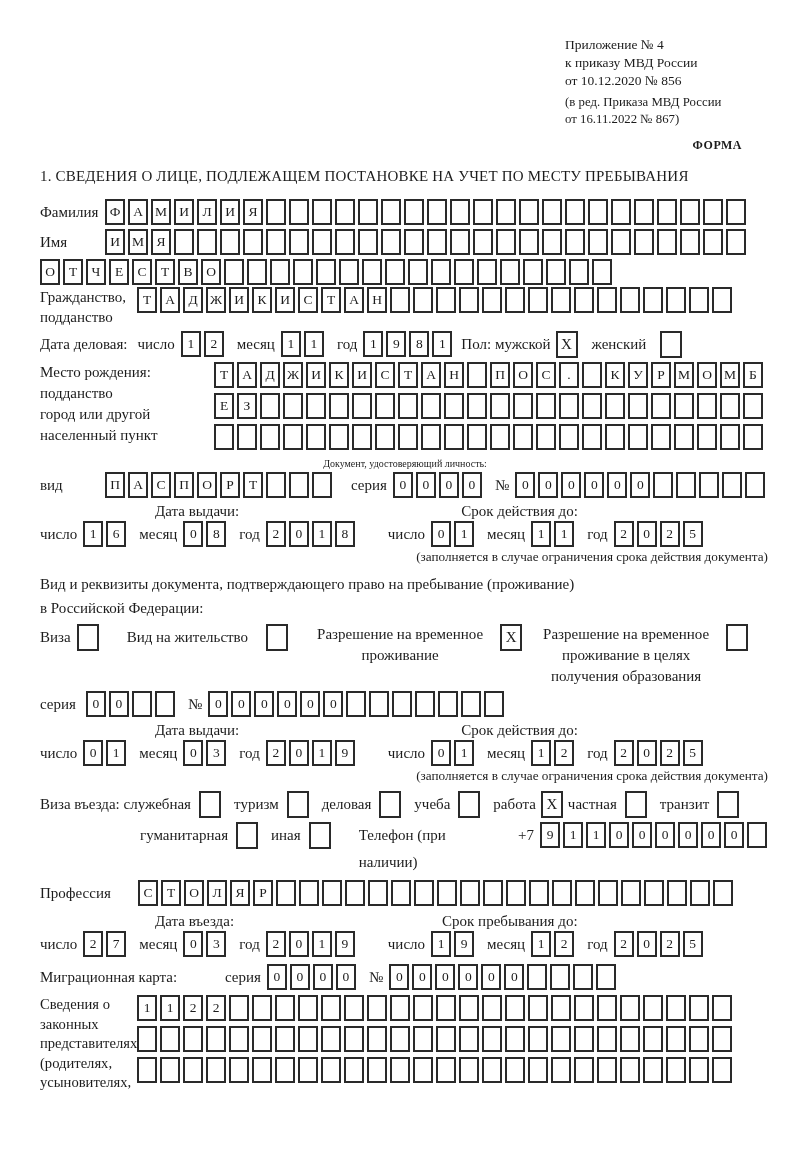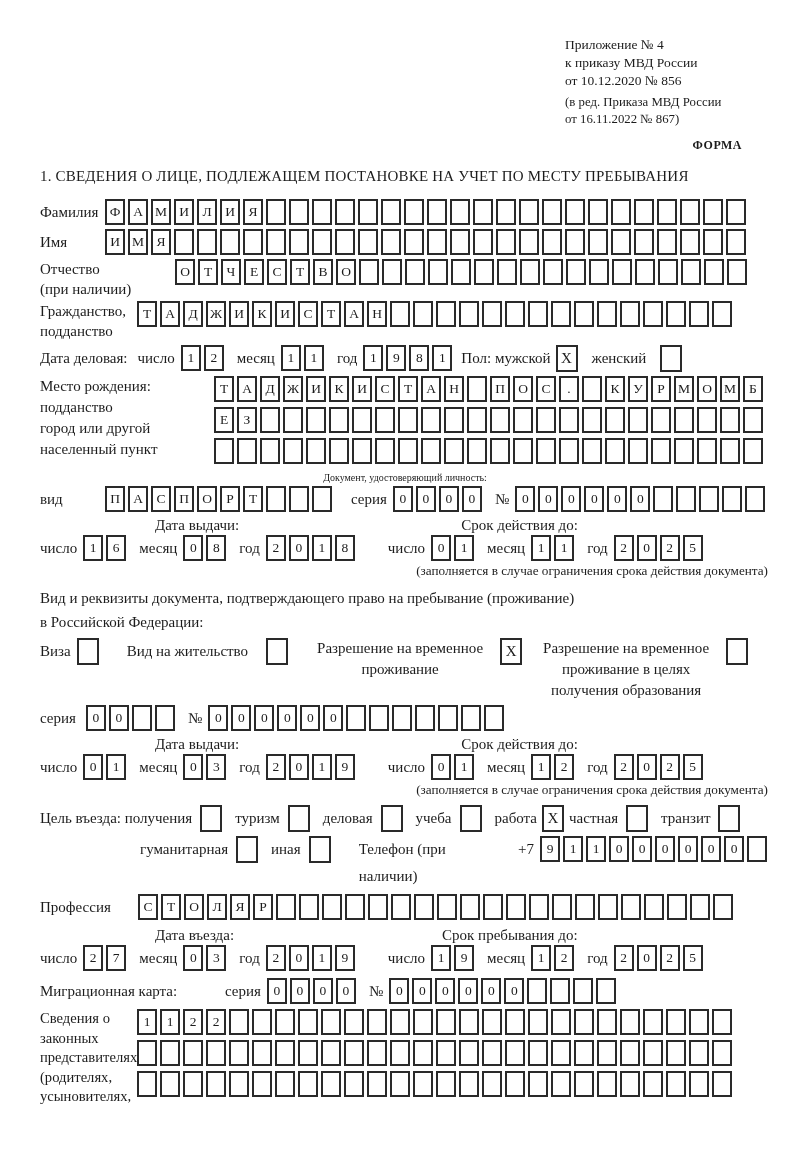--- a/index.html
+++ b/index.html
@@ -135,24 +135,20 @@
         <span class="box"></span>
         <span class="box"></span>
         <span class="box"></span>
         <span class="box"></span>
         <span class="box"></span>
         <span class="box"></span>
       </span>
   </div>
 
   <div class="frow">
-    <span class="lblblock" style="width:135px;">
-      <span>Отчество</span><br>
-      <span>(при наличии)</span>
-    </span>
     <span class="boxes">
         <span class="box">О</span>
         <span class="box">Т</span>
         <span class="box">Ч</span>
         <span class="box">Е</span>
         <span class="box">С</span>
         <span class="box">Т</span>
         <span class="box">В</span>
         <span class="box">О</span>
         <span class="box"></span>
@@ -498,21 +494,21 @@
     <span class="boxes">
         <span class="box">2</span>
         <span class="box">0</span>
         <span class="box">2</span>
         <span class="box">5</span>
       </span>
   </div>
   <div class="dnote">(заполняется в случае ограничения срока действия документа)</div>
 
   <div class="purpose-row">
-    <span class="inline-lbl first">Цель въезда: получения</span>
+    <span class="inline-lbl first">Виза въезда: служебная</span>
     <span class="cbx"></span>
     <span class="inline-lbl">туризм</span>
     <span class="cbx"></span>
     <span class="inline-lbl">деловая</span>
     <span class="cbx"></span>
     <span class="inline-lbl">учеба</span>
     <span class="cbx"></span>
     <span class="inline-lbl">работа</span>
     <span class="cbx" style="margin-left:5px;">X</span>
     <span class="inline-lbl" style="margin-left:5px;">частная</span>

